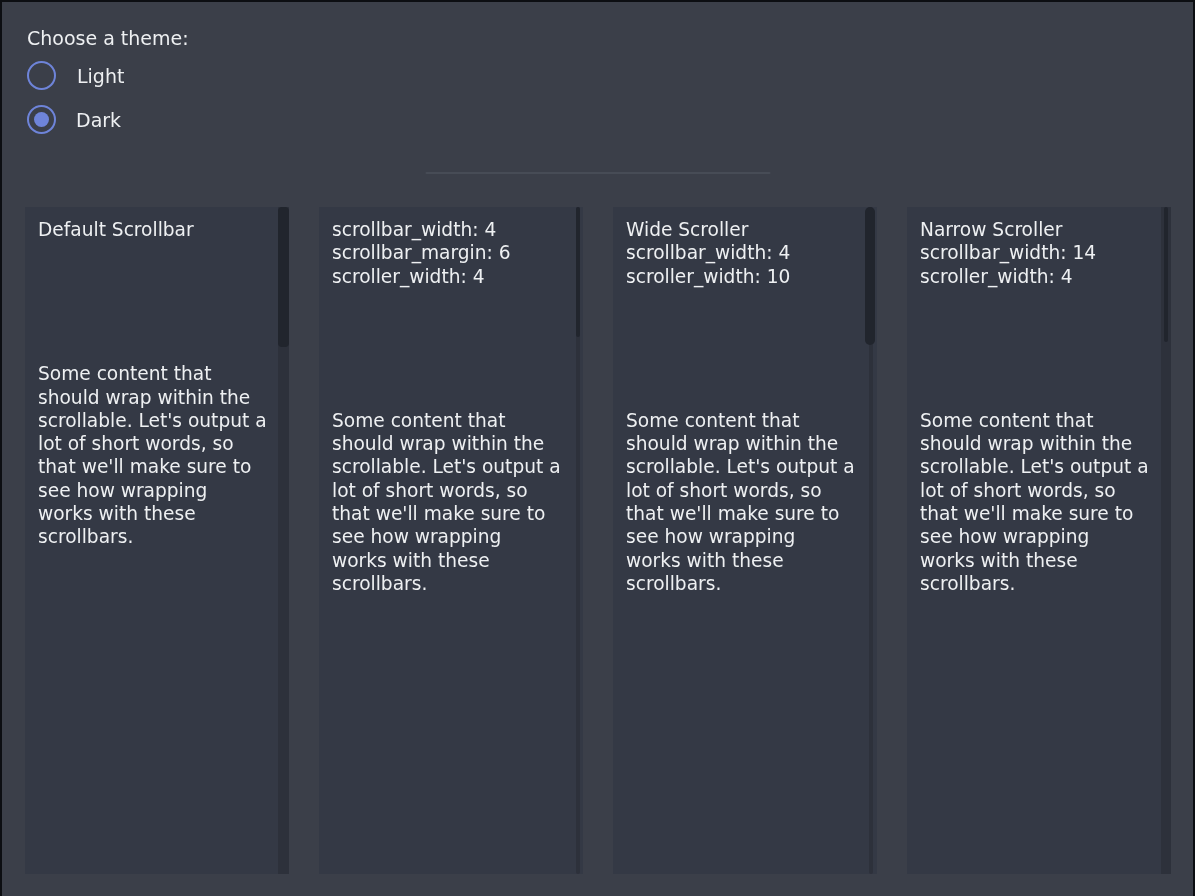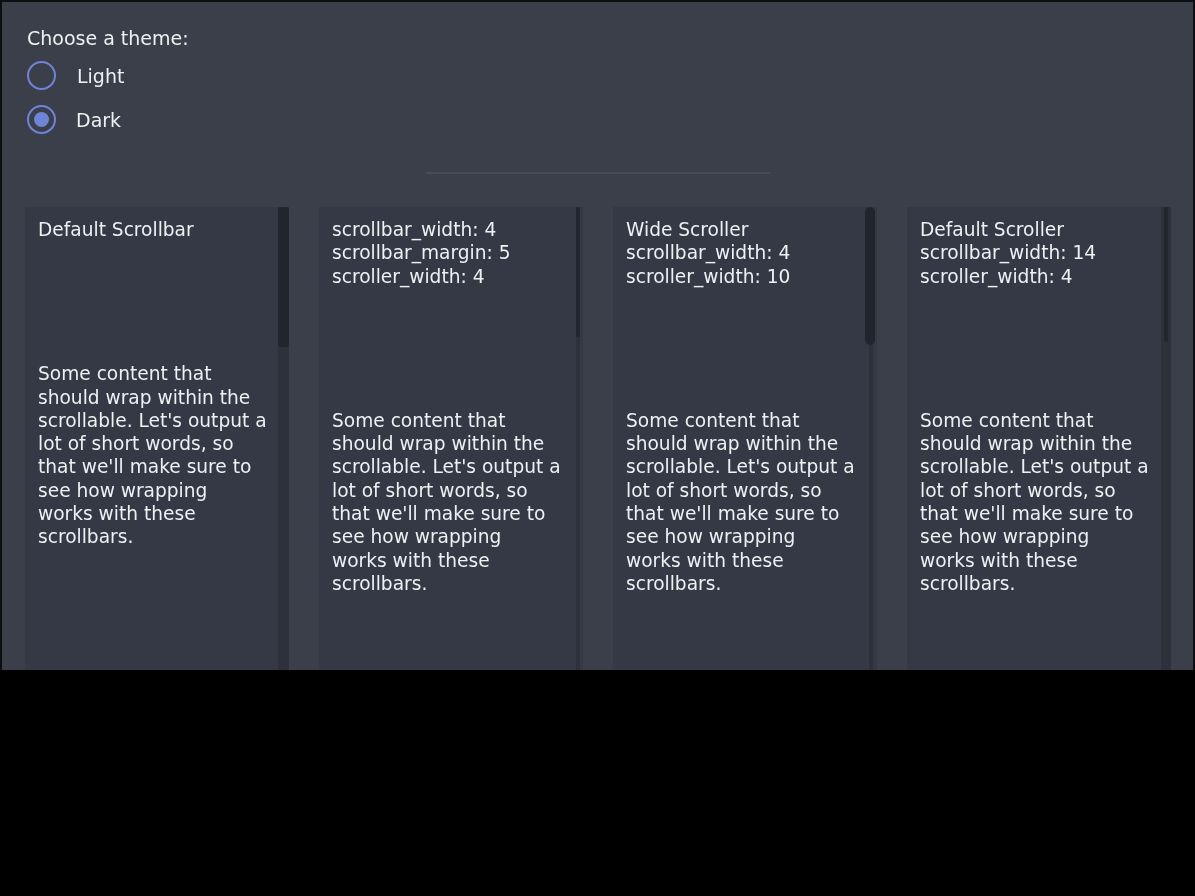--- a/index.html
+++ b/index.html
@@ -4,21 +4,21 @@
 <style>
   * { box-sizing: border-box; margin: 0; padding: 0; }
   html, body { width: 1195px; height: 896px; }
   body {
     font-family: "DejaVu Sans", sans-serif;
     background: #000;
   }
   .viewport {
     position: relative;
     width: 1195px;
-    height: 670px;
+    height: 896px;
     background: var(--page-bg, #3b3f49);
     border: 2px solid #0c0e12;
     border-bottom: none;
     overflow: hidden;
     color: var(--text, #eef0f2);
   }
   .theme-label {
     position: absolute;
     left: 25px; top: 24px;
     font-size: 19px;
@@ -121,38 +121,38 @@
 
     <div class="panel panel--default">
       <div class="panel-title">Default Scrollbar</div>
       <div class="panel-content">Some content that should wrap within the scrollable. Let's output a lot of short words, so that we'll make sure to see how wrapping works with these scrollbars.</div>
       <div class="sb-track"></div>
       <div class="sb-thumb"></div>
     </div>
 
     <div class="panel panel--slim">
       <div class="panel-param">scrollbar_width: 4</div>
-      <div class="panel-param">scrollbar_margin: 5</div>
+      <div class="panel-param">scrollbar_margin: 6</div>
       <div class="panel-param">scroller_width: 4</div>
       <div class="panel-content">Some content that should wrap within the scrollable. Let's output a lot of short words, so that we'll make sure to see how wrapping works with these scrollbars.</div>
       <div class="sb-track"></div>
       <div class="sb-thumb"></div>
     </div>
 
     <div class="panel panel--wide">
       <div class="panel-title">Wide Scroller</div>
       <div class="panel-param">scrollbar_width: 4</div>
       <div class="panel-param">scroller_width: 10</div>
       <div class="panel-content">Some content that should wrap within the scrollable. Let's output a lot of short words, so that we'll make sure to see how wrapping works with these scrollbars.</div>
       <div class="sb-track"></div>
       <div class="sb-thumb"></div>
     </div>
 
     <div class="panel panel--narrow">
-      <div class="panel-title">Default Scroller</div>
+      <div class="panel-title">Narrow Scroller</div>
       <div class="panel-param">scrollbar_width: 14</div>
       <div class="panel-param">scroller_width: 4</div>
       <div class="panel-content">Some content that should wrap within the scrollable. Let's output a lot of short words, so that we'll make sure to see how wrapping works with these scrollbars.</div>
       <div class="sb-track"></div>
       <div class="sb-thumb"></div>
     </div>
 
   </div>
 </div>
 

